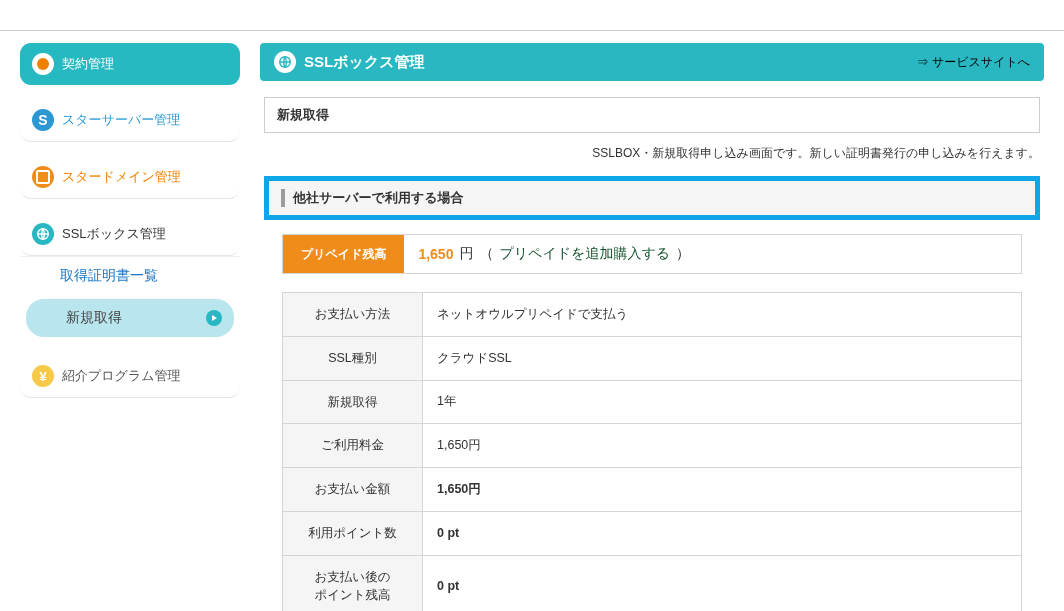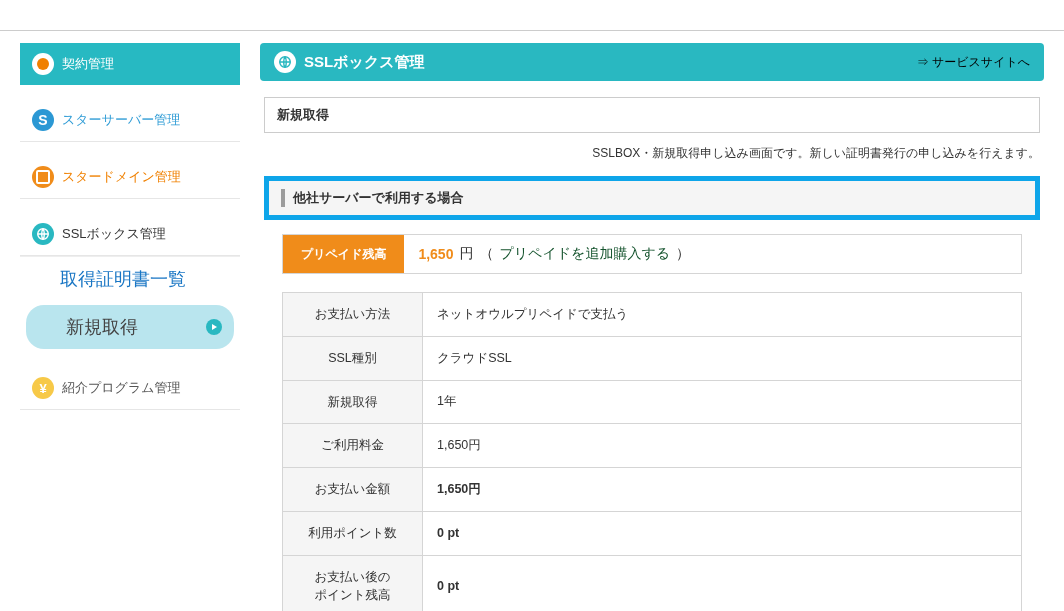--- a/index.html
+++ b/index.html
@@ -1,38 +1,38 @@
 <!DOCTYPE html>
 <html><head>
   <meta charset="utf-8">
   <style>
     * { box-sizing: border-box; margin: 0; padding: 0; }
     body { font-family: "Hiragino Sans", "Meiryo", sans-serif; font-size: 13px; color: #333; background: #fff; }
     .top-divider { height: 1px; background: #ccc; margin-top: 30px; }
     .container { display: flex; gap: 20px; padding: 12px 20px; }
     .sidebar { width: 220px; flex-shrink: 0; }
-    .side-item { display: flex; align-items: center; padding: 10px 12px; border-bottom: 1px solid #e6e6e6; cursor: pointer; font-size: 13px; color: #555; }
+    .side-item { display: flex; align-items: center; padding: 10px 12px; border-bottom: 1px solid #e6e6e6; cursor: pointer; font-size: 13px; color: #555; border-radius: 11px; }
     .side-item.active { background: #fff; color: #333; }
     .side-item.contract { background: #27b9c2; color: #fff; border-bottom: none; }
     .side-item.starserver { color: #2f9cd6; }
     .side-item.stardomain { color: #f08000; }
     .side-item.sslbox { color: #333; }
     .side-item.referral { }
     .side-icon { width: 22px; height: 22px; border-radius: 50%; margin-right: 8px; display: flex; align-items: center; justify-content: center; flex-shrink: 0; }
     .ic-contract { background: #fff; }
     .ic-contract::after { content: ""; width: 12px; height: 12px; background: #f08000; border-radius: 50%; }
     .ic-star { background: #2b98d4; color: #fff; font-weight: bold; font-size: 14px; }
     .ic-domain { background: #f08c1a; }
     .ic-domain::after { content: ""; width: 10px; height: 10px; border: 2px solid #fff; border-radius: 2px; }
     .ic-ssl { background: #29b8c1; }
     .ic-ssl svg { width: 14px; height: 14px; }
     .ic-ref { background: #f7c948; }
     .ic-ref::after { content: "¥"; color: #fff; font-weight: bold; font-size: 13px; }
     .sub-items { background: #fff; }
-    .sub-item { display: flex; align-items: center; justify-content: space-between; padding: 10px 12px 10px 40px; font-size: 18px; cursor: pointer; border-top: 1px solid #eee; }
+    .sub-item { display: flex; align-items: center; justify-content: space-between; padding: 10px 12px 10px 40px; font-size: 14px; cursor: pointer; border-top: 1px solid #eee; }
     .sub-item.link { color: #1976c4; }
     .sub-item.current { background: #b9e5ee; border-radius: 18px; margin: 4px 6px; border: none; color: #444; }
     .arrow-circle { width: 16px; height: 16px; border-radius: 50%; background: #29b8c1; display: flex; align-items: center; justify-content: center; }
     .arrow-circle::after { content: ""; width: 0; height: 0; border-top: 3px solid transparent; border-bottom: 3px solid transparent; border-left: 5px solid #fff; }
     .side-gap { height: 14px; }
     
     .main { flex: 1; min-width: 0; }
     .page-header { background: #29b8c1; color: #fff; padding: 8px 14px; border-radius: 4px; display: flex; align-items: center; justify-content: space-between; margin-bottom: 16px; }
     .page-header-left { display: flex; align-items: center; gap: 8px; font-size: 15px; font-weight: bold; }
     .hdr-icon { width: 22px; height: 22px; border-radius: 50%; background: #fff; display: flex; align-items: center; justify-content: center; }

